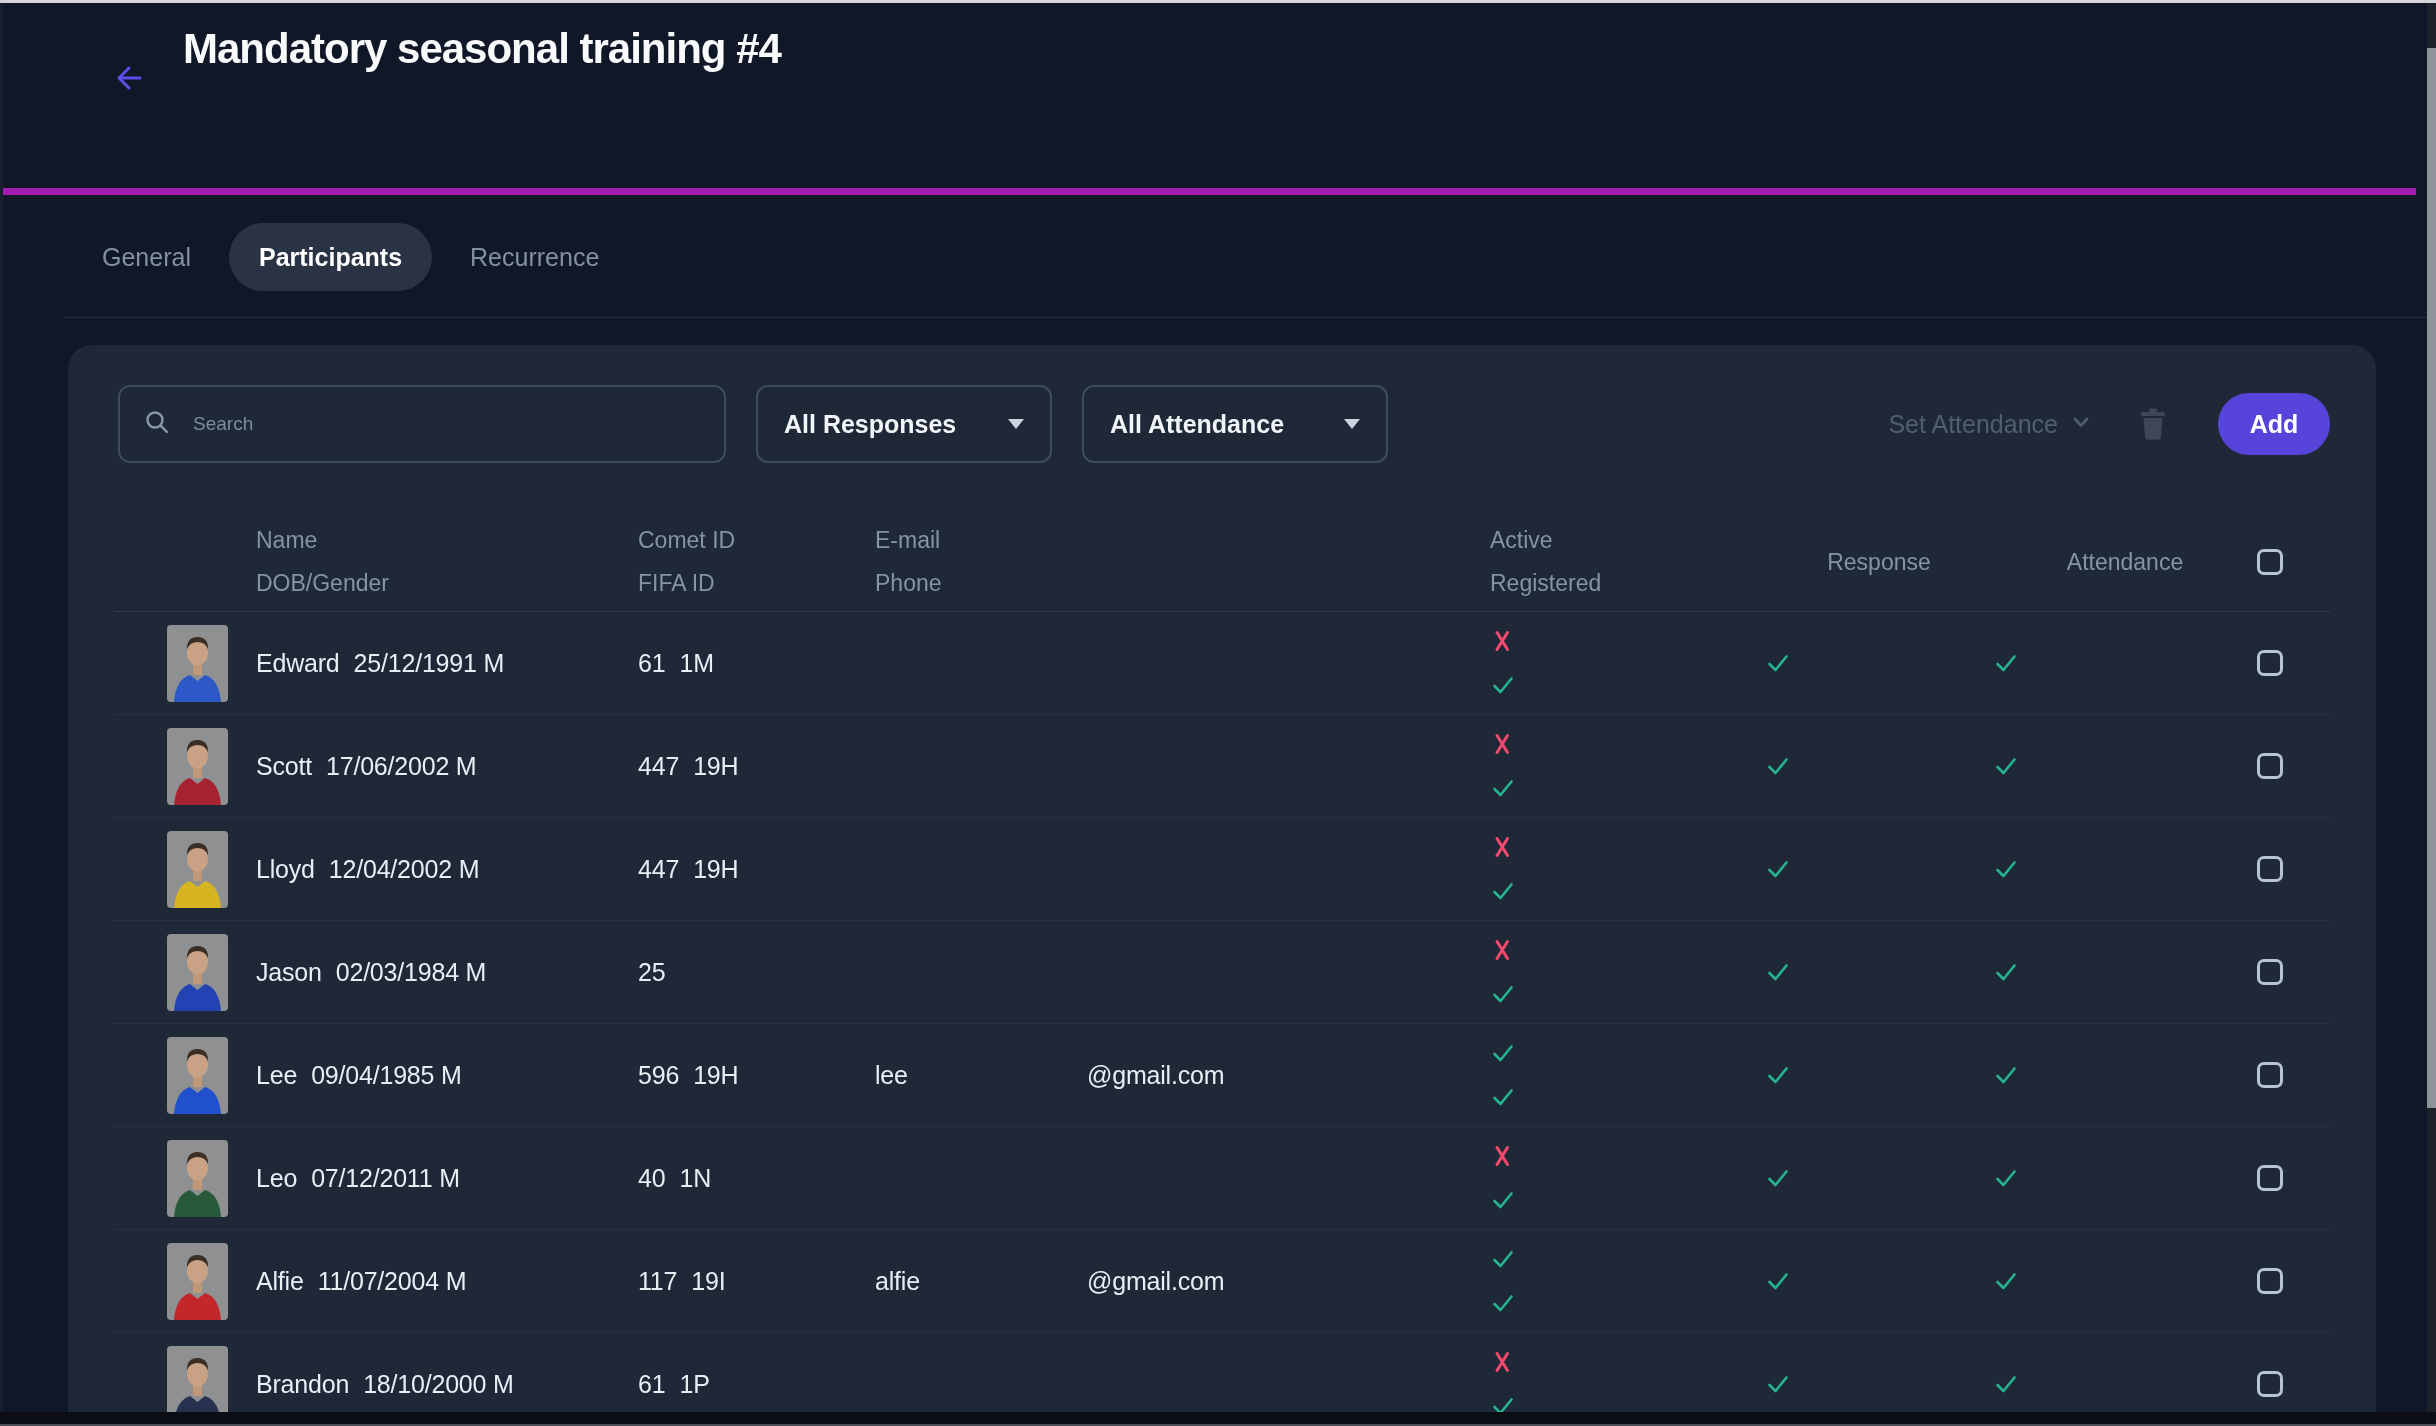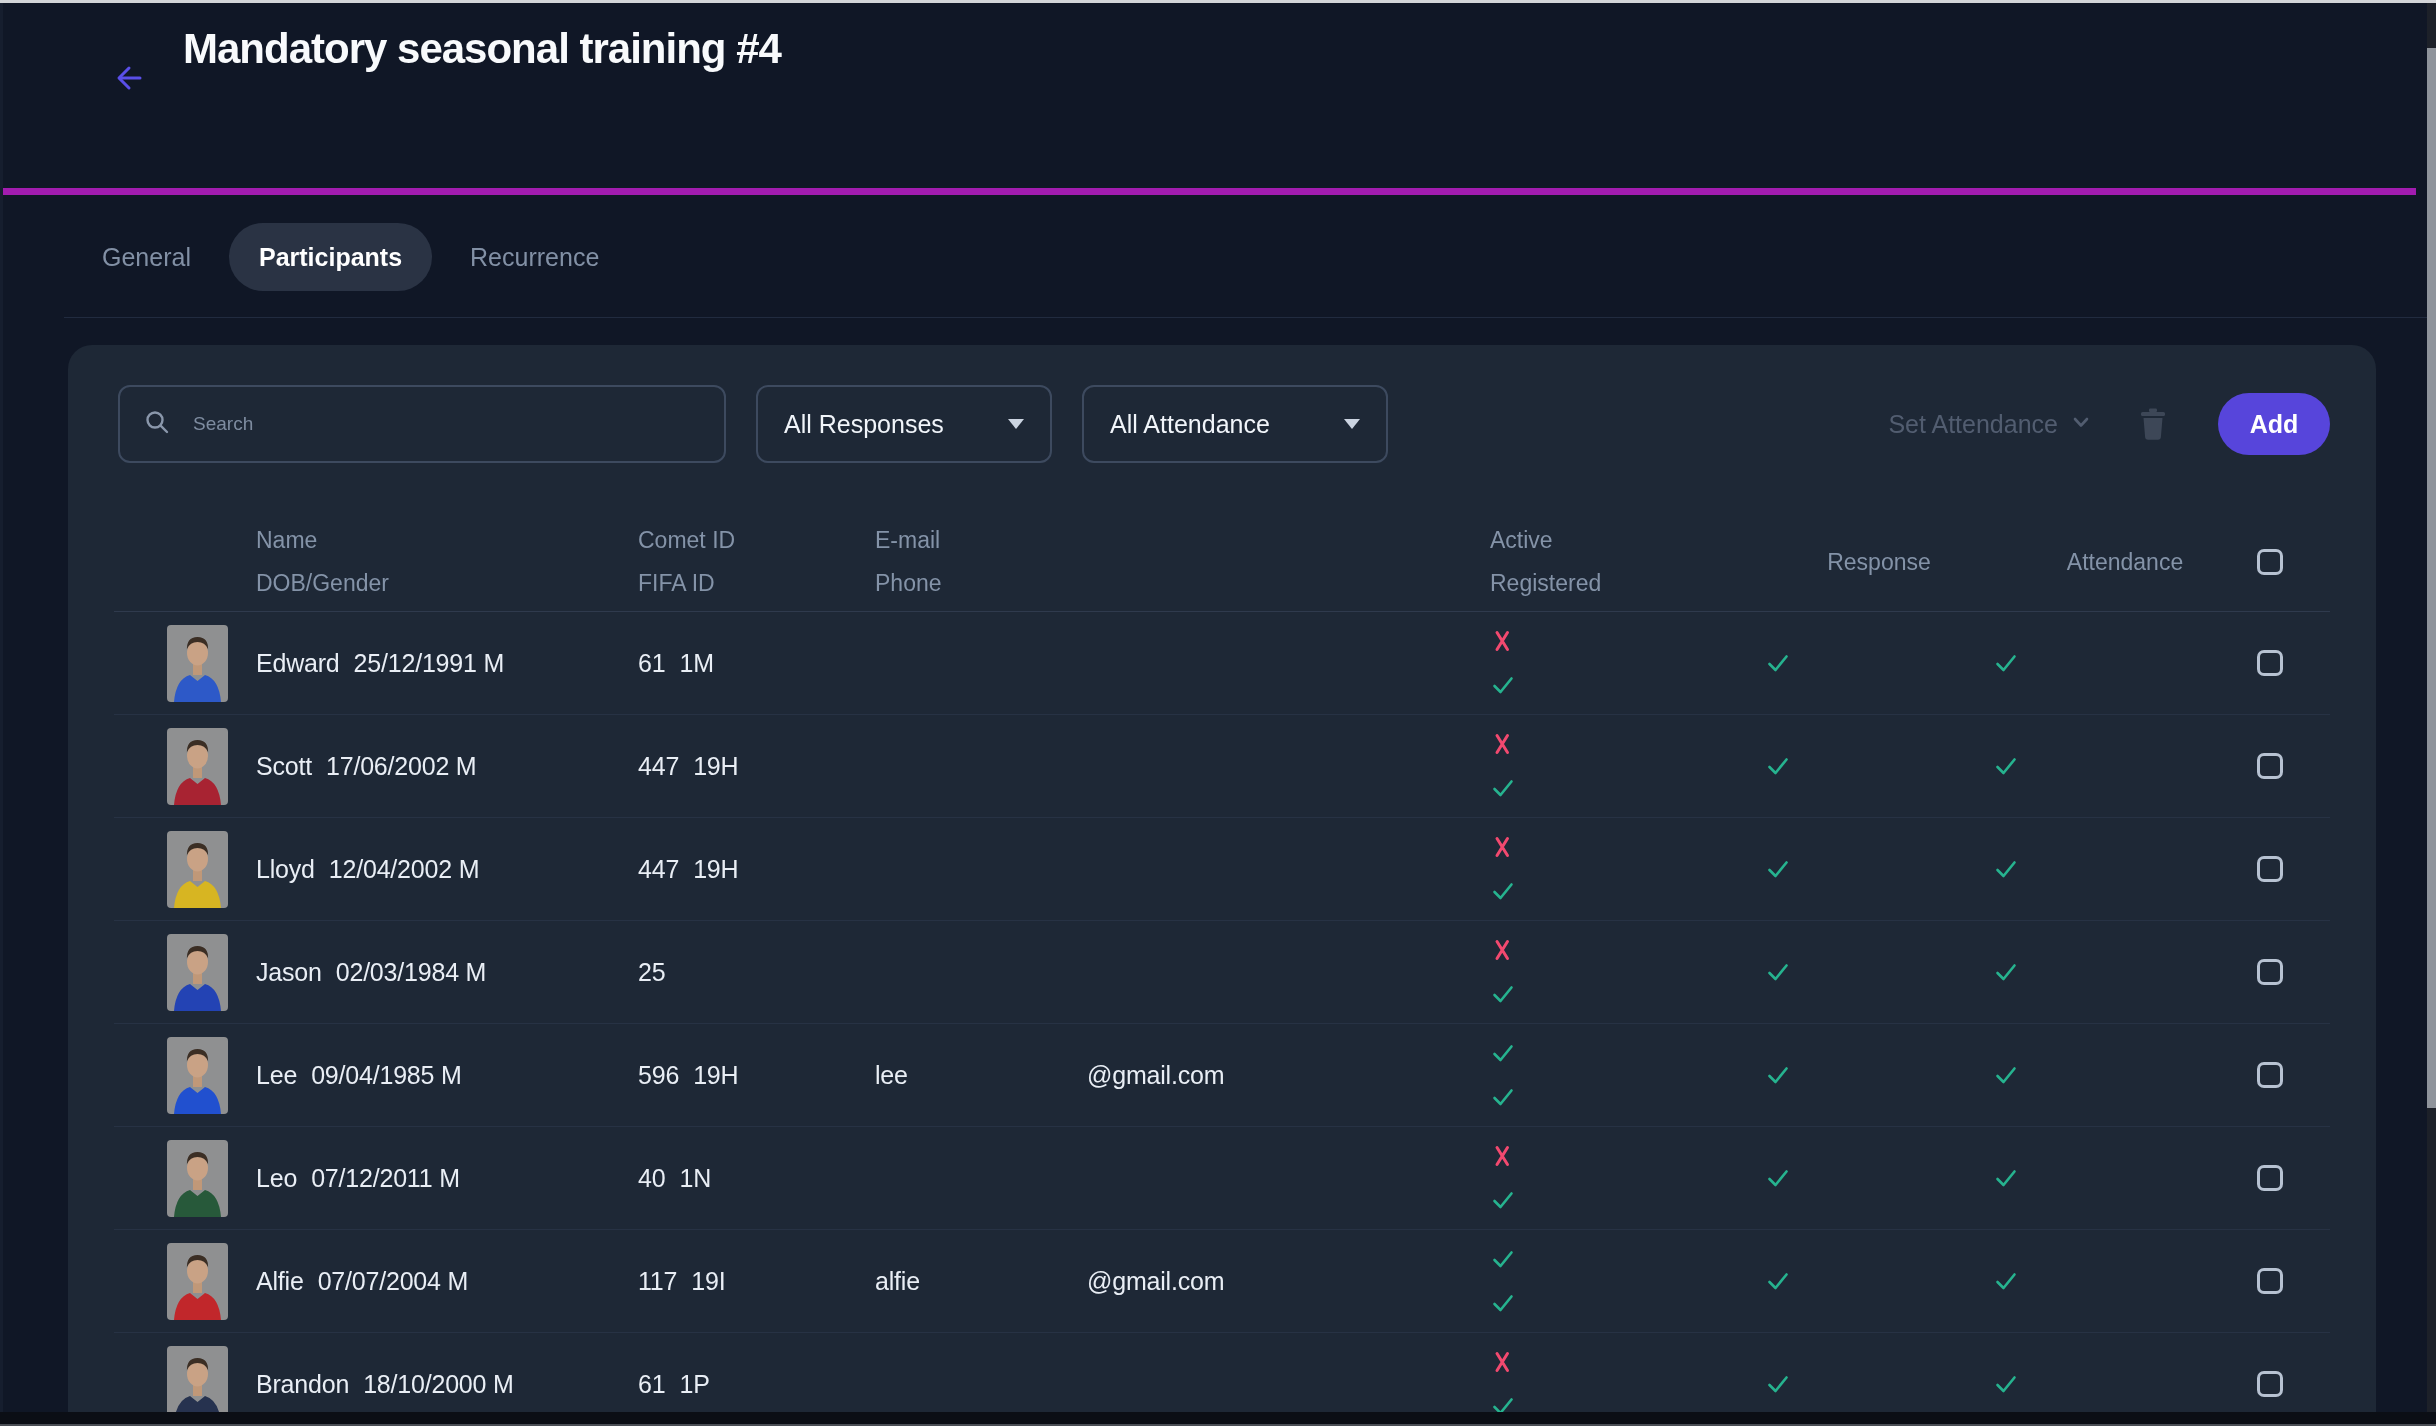--- a/index.html
+++ b/index.html
@@ -38,21 +38,21 @@
   
   .card{position:absolute;left:68px;top:345px;width:2308px;height:1067px;background:#1E2836;border-radius:24px 24px 0 0;overflow:hidden;}
 
   
   .toolbar{position:absolute;top:40px;left:50px;right:46px;height:78px;display:flex;align-items:center;}
   .search-box{width:608px;height:78px;border:2px solid #3D4A5F;border-radius:12px;display:flex;align-items:center;gap:20px;padding:0 24px;box-sizing:border-box;}
   .search-box svg{flex:none;}
   .search-input{background:transparent;border:none;outline:none;color:#e9eef5;font-size:19px;width:100%;font-family:inherit;}
   .search-input::placeholder{color:#7E8CA0;}
   .select{height:78px;border:2px solid #3D4A5F;border-radius:12px;display:flex;align-items:center;justify-content:space-between;padding:0 26px;box-sizing:border-box;margin-left:30px;cursor:pointer;}
-  .select .value{font-size:25px;color:#F1F5FA;font-weight:400;}
+  .select .value{font-size:25px;color:#F1F5FA;font-weight:700;}
   .select.responses{width:296px;}
   .select.attendance{width:306px;}
   .caret{width:0;height:0;border-left:8px solid transparent;border-right:8px solid transparent;border-top:10px solid #CBD4E1;}
   .toolbar-spacer{flex:1;}
   .set-attendance{display:flex;align-items:center;gap:12px;color:#525D70;font-size:25px;font-weight:500;background:none;border:none;padding:0;font-family:inherit;cursor:default;}
   .trash-btn{margin-left:46px;background:none;border:none;padding:0;cursor:pointer;}
   .add-btn{margin-left:50px;width:112px;height:62px;border-radius:31px;background:var(--accent,#5745DB);color:#fff;font-size:25px;font-weight:700;border:none;display:flex;align-items:center;justify-content:center;font-family:inherit;cursor:pointer;}
 
   
   .table{position:absolute;left:46px;right:46px;top:168px;}
@@ -517,21 +517,21 @@
       <svg class="avatar-svg" viewBox="0 0 61 77">
         <rect x="0" y="0" width="61" height="77" fill="#8f9091"></rect>
         <rect x="26" y="36" width="9" height="14" fill="#c09878"></rect>
         <ellipse cx="30.5" cy="28" rx="10.5" ry="12.5" fill="#c9a285"></ellipse>
         <path d="M20 26 Q19 12 30.5 12 Q42 12 41 26 L41 24 Q38 17 30.5 17 Q23 17 20 24 Z" fill="#3b2e24"></path>
         <path class="jersey" d="M7 77 Q9 54 23 50 L30.5 56 L38 50 Q52 54 54 77 Z" fill="#c1272b"></path>
       </svg>
     </div>
     <div class="two-line">
       <div class="l1">Alfie</div>
-      <div class="l2">07/07/2004 M</div>
+      <div class="l2">11/07/2004 M</div>
     </div>
     <div class="two-line">
       <div class="l1">117</div>
       <div class="l2">19I</div>
     </div>
     <div class="two-line">
       <div class="l1">
         <span class="email-user">alfie</span><span class="email-domain">@gmail.com</span>
       </div>
       <div class="l2"></div>

